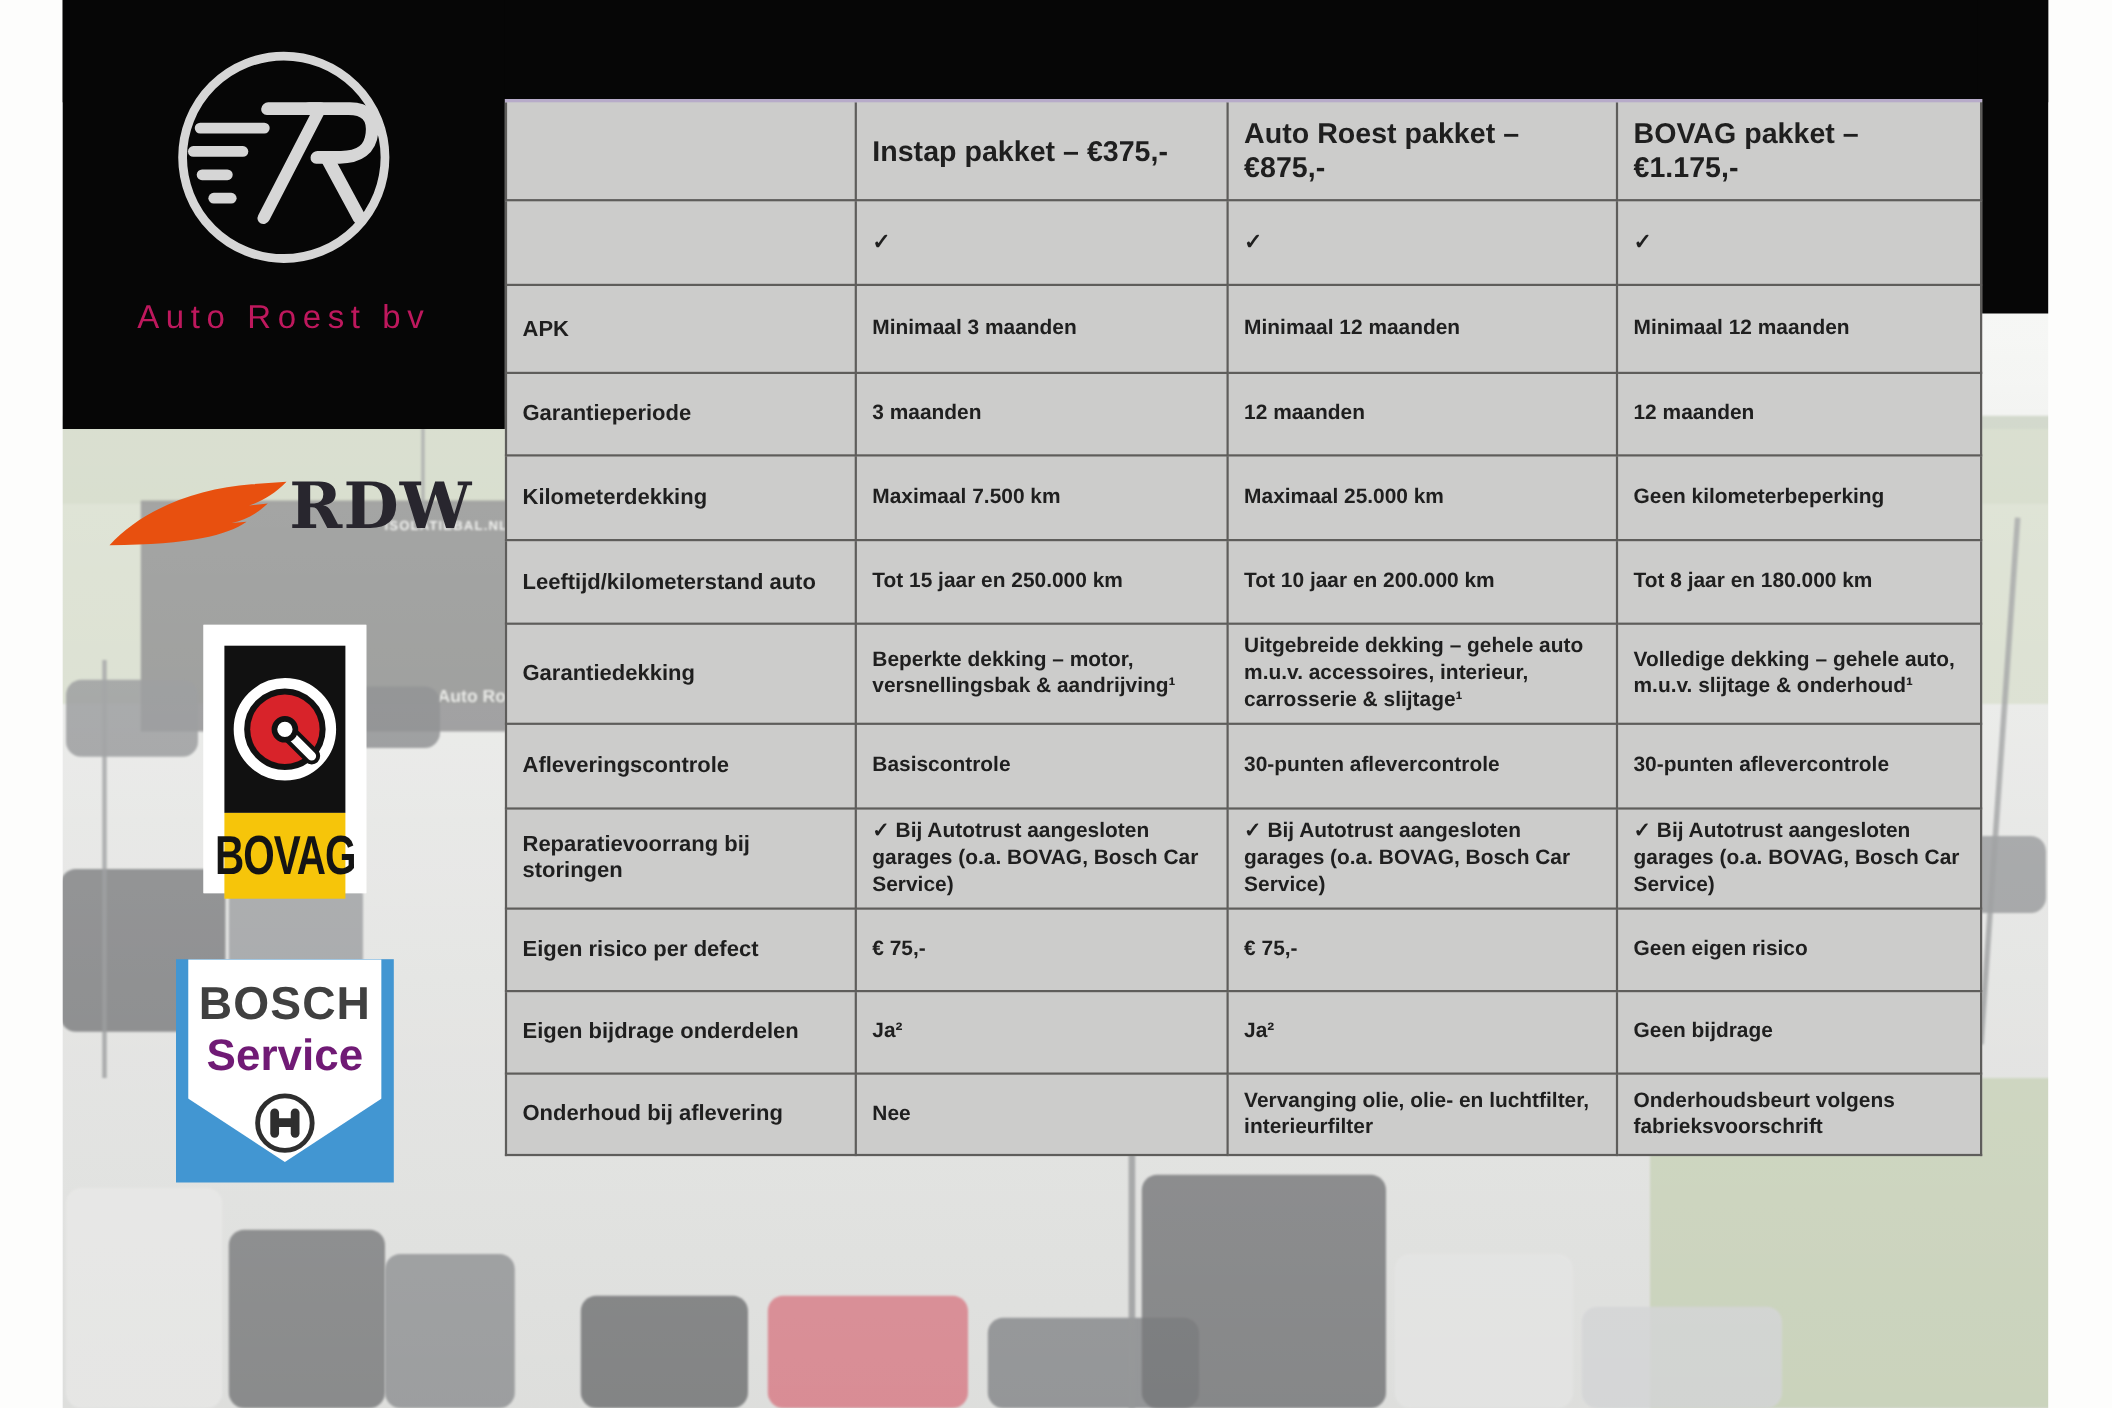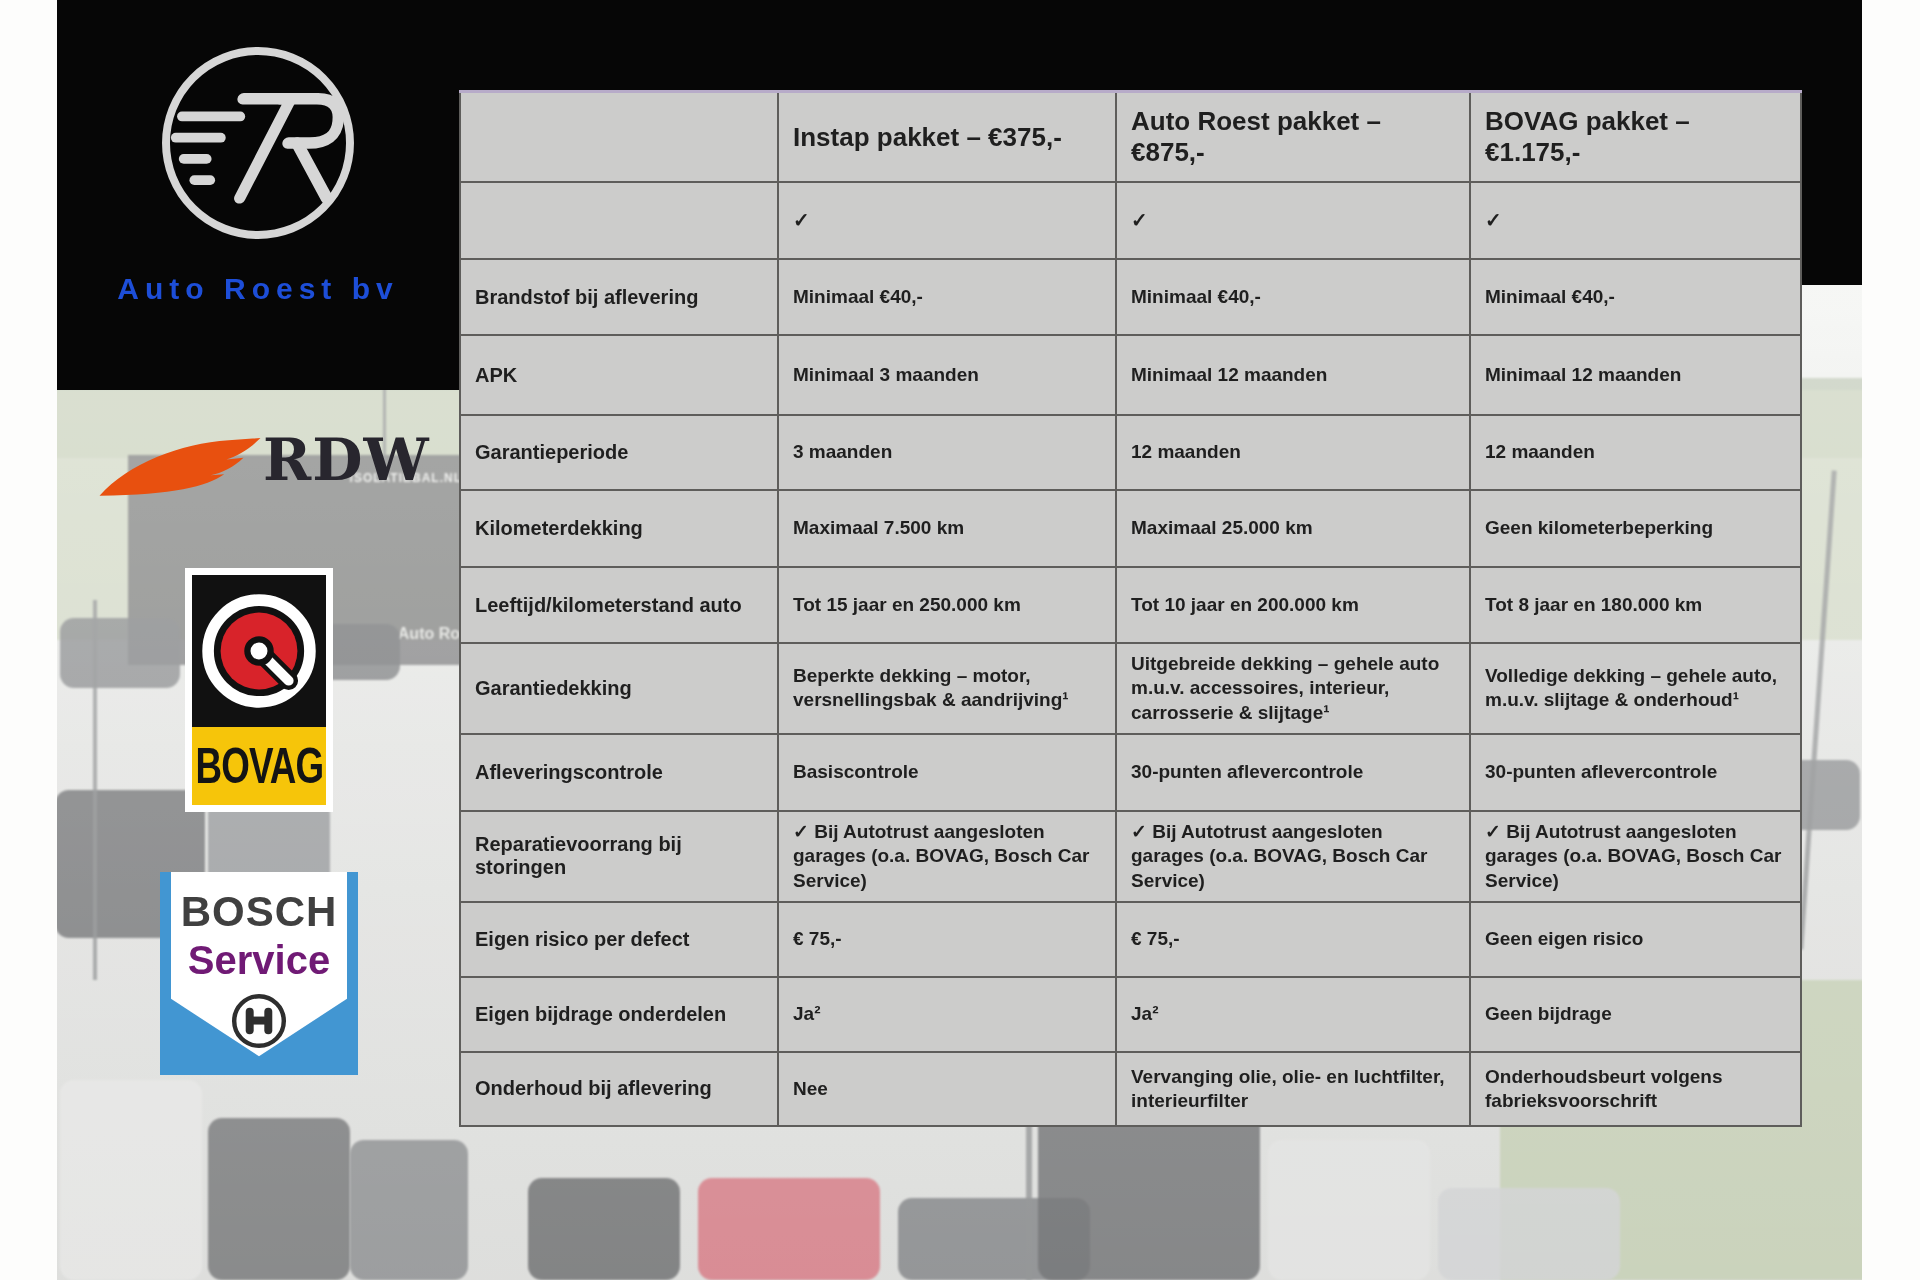--- a/index.html
+++ b/index.html
@@ -26,31 +26,31 @@
   .strip.right{left:1862px;width:58px;}
   .black{position:absolute;background:#060606;z-index:2;}
   .black.top-band{left:57px;top:0;width:1805px;height:93px;}
   .black.left-block{left:57px;top:0;width:402px;height:390px;}
   .black.right-block{left:1798px;top:0;width:64px;height:285px;}
 
   
   .ar-logo{position:absolute;left:57px;top:0;width:402px;height:390px;z-index:3;
            display:flex;flex-direction:column;align-items:center;}
   .ar-logo svg{margin-top:28px;}
-  .ar-name{color:#1d4ed8;font-size:30px;font-weight:700;letter-spacing:6px;margin-top:14px;}
+  .ar-name{color:#be185d;font-size:30px;font-weight:400;letter-spacing:6px;margin-top:14px;}
 
   
   .rdw{position:absolute;left:95px;top:408px;width:320px;height:120px;z-index:3;}
   .rdw svg{position:absolute;left:0;top:8px;}
   .rdw-text{position:absolute;left:168px;top:18px;color:#28262e;
             font-family:"DejaVu Serif","Liberation Serif",serif;font-size:58px;font-weight:600;letter-spacing:1px;}
 
   
   .bovag{position:absolute;left:185px;top:568px;width:148px;height:244px;z-index:3;
-         background:#fff;padding:0;box-sizing:border-box;border:7px solid #fff;}
+         background:#fff;padding:12px;box-sizing:border-box;border:7px solid #fff;}
   .bovag-top{width:100%;height:152px;background:#111;display:flex;align-items:center;justify-content:center;}
   .bovag-bottom{width:100%;height:78px;background:#f6c50a;display:flex;align-items:center;justify-content:center;}
   .bovag-word{font-size:40px;font-weight:800;color:#141414;letter-spacing:-1px;transform:scaleY(1.25) scaleX(.92);}
 
   
   .bosch{position:absolute;left:160px;top:872px;width:198px;height:203px;background:#4296d2;z-index:3;}
   .bosch-inner{position:absolute;left:11px;top:0;width:176px;height:192px;background:#fff;
                clip-path:polygon(0 0,100% 0,100% 66%,50% 96%,0 66%);}
   .bosch-word1{position:absolute;width:100%;text-align:center;top:16px;color:#404040;font-size:42px;font-weight:800;letter-spacing:1px;}
   .bosch-word2{position:absolute;width:100%;text-align:center;top:66px;color:#701a75;font-size:40px;font-weight:700;}
@@ -182,26 +182,20 @@
             <th>BOVAG pakket – €1.175,-</th>
           </tr>
         </thead>
       <tbody id="table-body">
           <tr style="height: 77px;">
             <th class="rowlabel"></th>
             <td class="check">✓</td>
             <td class="check">✓</td>
             <td class="check">✓</td>
           </tr>
-          <tr style="height: 76px;">
-            <th class="rowlabel">Brandstof bij aflevering</th>
-            <td>Minimaal €40,-</td>
-            <td>Minimaal €40,-</td>
-            <td>Minimaal €40,-</td>
-          </tr>
           <tr style="height: 80px;">
             <th class="rowlabel">APK</th>
             <td>Minimaal 3 maanden</td>
             <td>Minimaal 12 maanden</td>
             <td>Minimaal 12 maanden</td>
           </tr>
           <tr style="height: 75px;">
             <th class="rowlabel">Garantieperiode</th>
             <td>3 maanden</td>
             <td>12 maanden</td>

